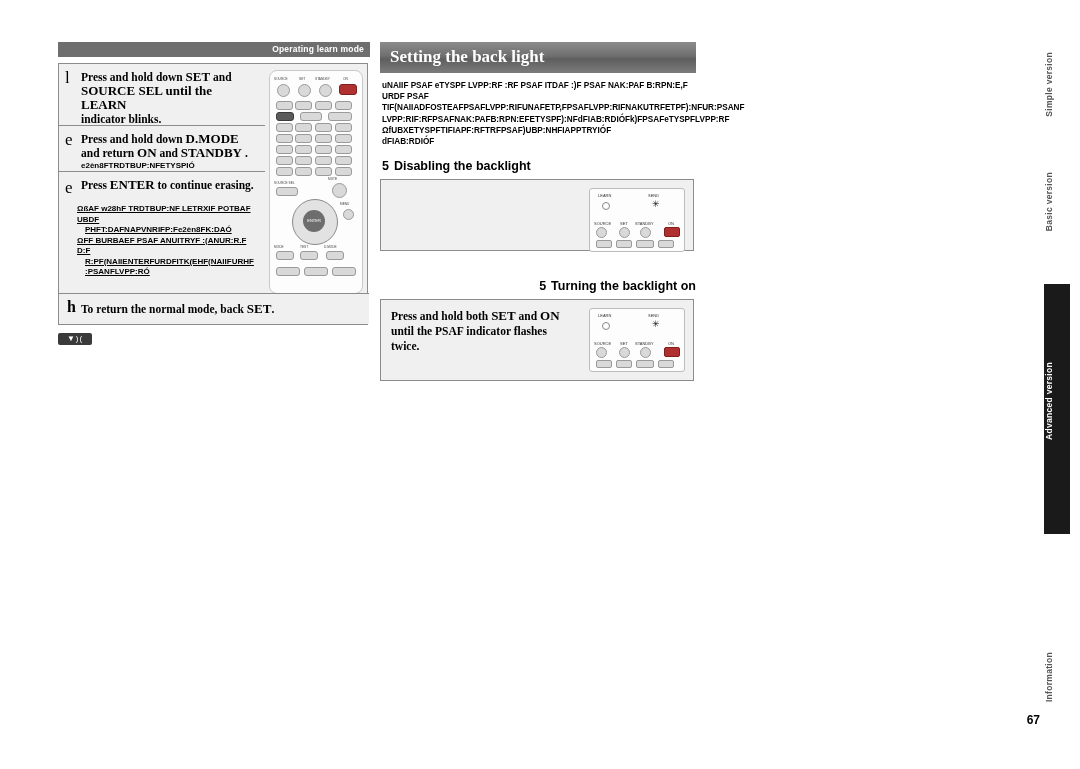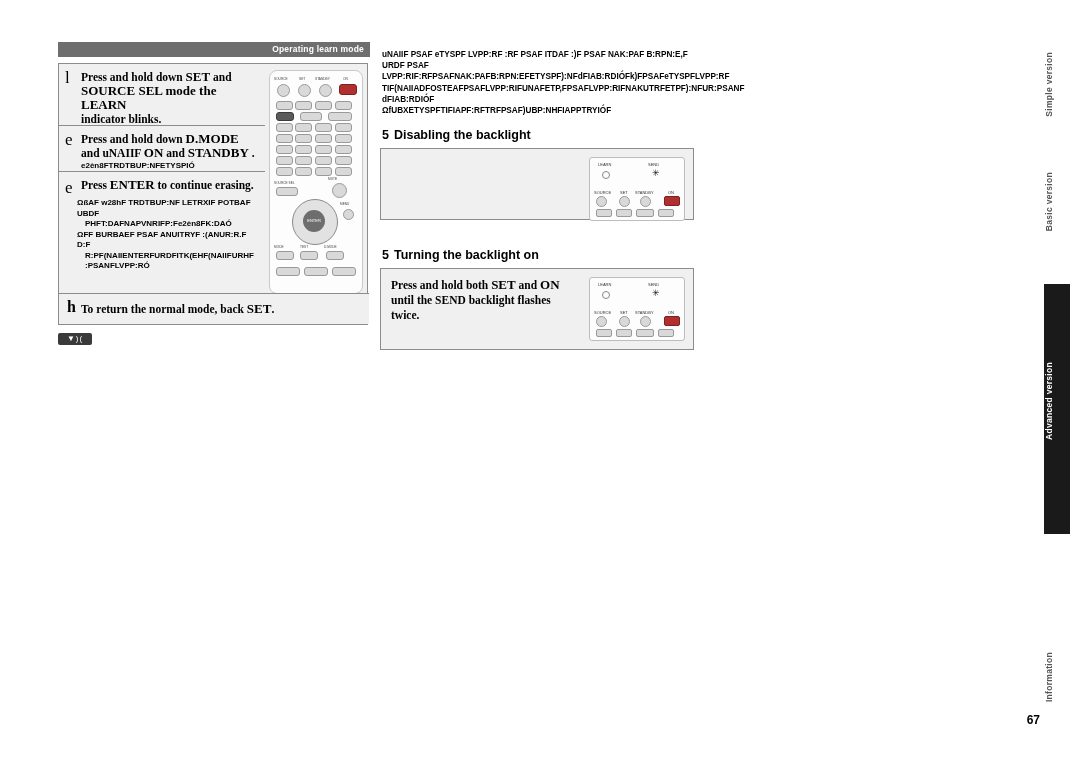--- a/index.html
+++ b/index.html
@@ -336,40 +336,40 @@
 
 
   <div class="panel">
 
     <div class="panel-steps">
 
       <div class="step" style="height:62px;">
         <span class="num">l</span>
         <div class="step-text">
           <span>Press and hold down </span><span class="big">SET</span><span> and</span><br>
-          <span class="big">SOURCE SEL mode the LEARN</span><br>
+          <span class="big">SOURCE SEL until the LEARN</span><br>
           <span>indicator blinks.</span>
         </div>
       </div>
 
       <div class="step" style="height:46px;">
         <span class="num">e</span>
         <div class="step-text">
           <span>Press and hold down </span><span class="big">D.MODE</span><br>
-          <span>and uNAIIF </span><span class="big">ON</span><span> and </span><span class="big">STANDBY</span><span> .</span>
+          <span>and return </span><span class="big">ON</span><span> and </span><span class="big">STANDBY</span><span> .</span>
         </div>
         <div class="sub-garble">e2èn8FTRDTBUP:NFETYSPIÓ</div>
       </div>
 
       <div class="step" style="height:auto; border-bottom:none;">
         <span class="num" style="top:6px;">e</span>
         <div class="step-text">
           <span>Press </span><span class="big">ENTER</span><span> to continue erasing.</span>
         </div>
-        <div class="garble-block" style="margin-top:6px; margin-left:-14px;">
+        <div class="garble-block" style="margin-top:12px; margin-left:-14px;text-decoration:underline;">
           <div>ΩßAF w28hF TRDTBUP:NF LETRXIF POTBAF UBDF</div>
           <div class="ind">PHFT:DAFNAPVNRIFP:Fe2èn8FK:DAÓ</div>
           <div>ΩFF BURBAEF PSAF ANUITRYF :(ANUR:R.F D:F</div>
           <div class="ind">R:PF(NAIIENTERFURDFITK(EHF(NAIIFURHF</div>
           <div class="ind">:PSANFLVPP:RÓ</div>
         </div>
       </div>
     </div>
 
     <div class="remote">
@@ -448,27 +448,28 @@
       </div>
     </div>
   </div>
 
   <div class="arrow-tag">▼)(</div>
 
 </div>
 
 <div id="main-col">
 
+  <div class="main-title-bar">Setting the back light</div>
 
   <div class="intro-garble">
     <div>uNAIIF PSAF eTYSPF LVPP:RF :RF PSAF ITDAF :)F PSAF NAK:PAF B:RPN:E,F URDF PSAF</div>
+    <div>TIF(NAIIADFOSTEAFPSAFLVPP:RIFUNAFETP,FPSAFLVPP:RIFNAKUTRFETPF):NFUR:PSANF</div>
     <div>LVPP:RIF:RFPSAFNAK:PAFB:RPN:EFETYSPF):NFdFIAB:RDIÓFk)FPSAFeTYSPFLVPP:RF</div>
-    <div>TIF(NAIIADFOSTEAFPSAFLVPP:RIFUNAFETP,FPSAFLVPP:RIFNAKUTRFETPF):NFUR:PSANF</div>
+    <div>ΩfUBXETYSPFTIFIAPF:RFTRFPSAF)UBP:NHFIAPPTRYIÓF</div>
     <div>dFIAB:RDIÓF</div>
-    <div>ΩfUBXETYSPFTIFIAPF:RFTRFPSAF)UBP:NHFIAPPTRYIÓF</div>
   </div>
 
   <div class="sec-head">
     <span class="numsq">5</span><span>Disabling the backlight</span>
   </div>
 
   <div class="gray-box" style="height:72px;">
 
     <div class="dev">
       <div class="dlab" style="left:8px;  top:4px;">LEARN</div>
@@ -486,28 +487,28 @@
       <div class="dbtn round" style="left:50px; top:38px; width:9px; height:9px;"></div>
       <div class="dbtn red" style="left:74px; top:38px; width:14px; height:8px;"></div>
 
       <div class="dbtn" style="left:6px;  top:51px; width:14px; height:6px;"></div>
       <div class="dbtn" style="left:26px; top:51px; width:14px; height:6px;"></div>
       <div class="dbtn" style="left:46px; top:51px; width:16px; height:6px;"></div>
       <div class="dbtn" style="left:68px; top:51px; width:14px; height:6px;"></div>
     </div>
   </div>
 
-  <div class="sec-head" style="margin-top:28px;">
+  <div class="sec-head" style="margin-top:28px;text-align:right;">
     <span class="numsq">5</span><span>Turning the backlight on</span>
   </div>
 
   <div class="gray-box" style="height:82px;">
     <div class="txt">
       <span>Press and hold both </span><span class="big">SET</span><span> and </span><span class="big">ON</span><br>
-      <span>until the SEND backlight flashes</span><br>
+      <span>until the PSAF indicator flashes</span><br>
       <span>twice.</span>
     </div>
 
     <div class="dev">
       <div class="dlab" style="left:8px;  top:4px;">LEARN</div>
       <div class="dlab" style="left:58px; top:4px;">SEND</div>
       <div class="circ" style="left:12px; top:13px; width:6px; height:6px;"></div>
       <div class="star" style="left:62px; top:11px;">✳</div>
 
       <div class="dlab" style="left:4px;  top:32px;">SOURCE</div>

